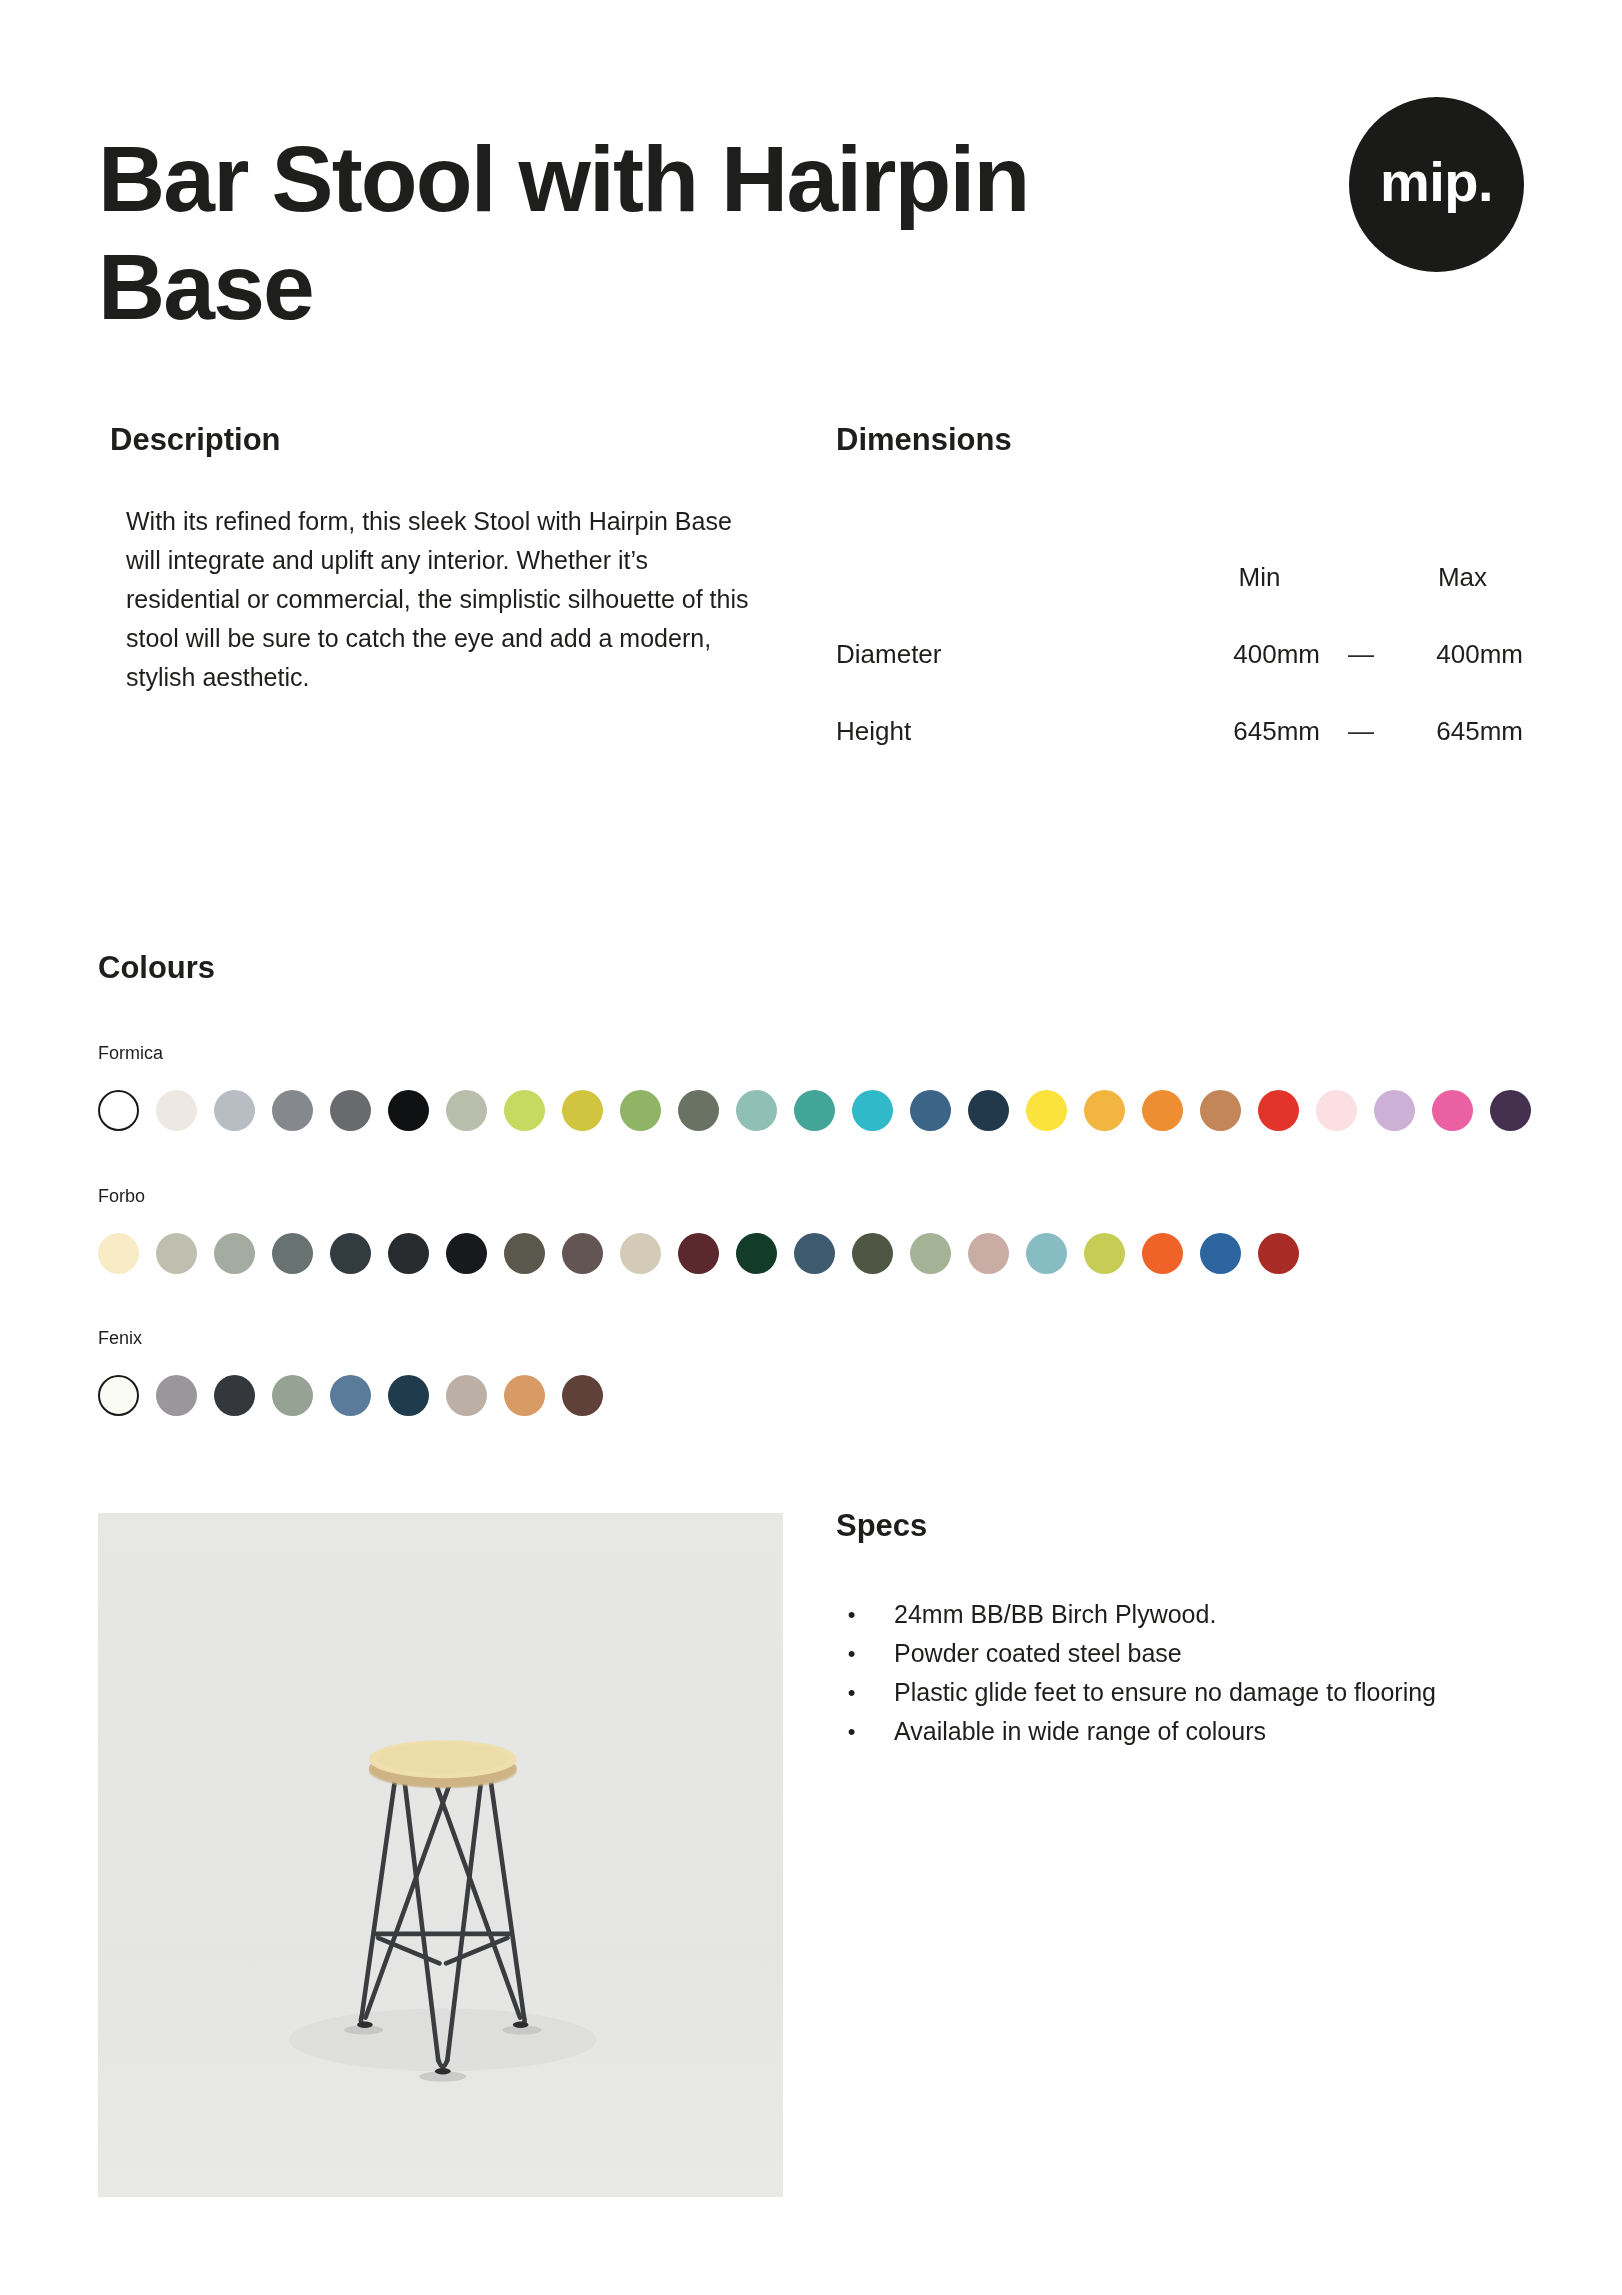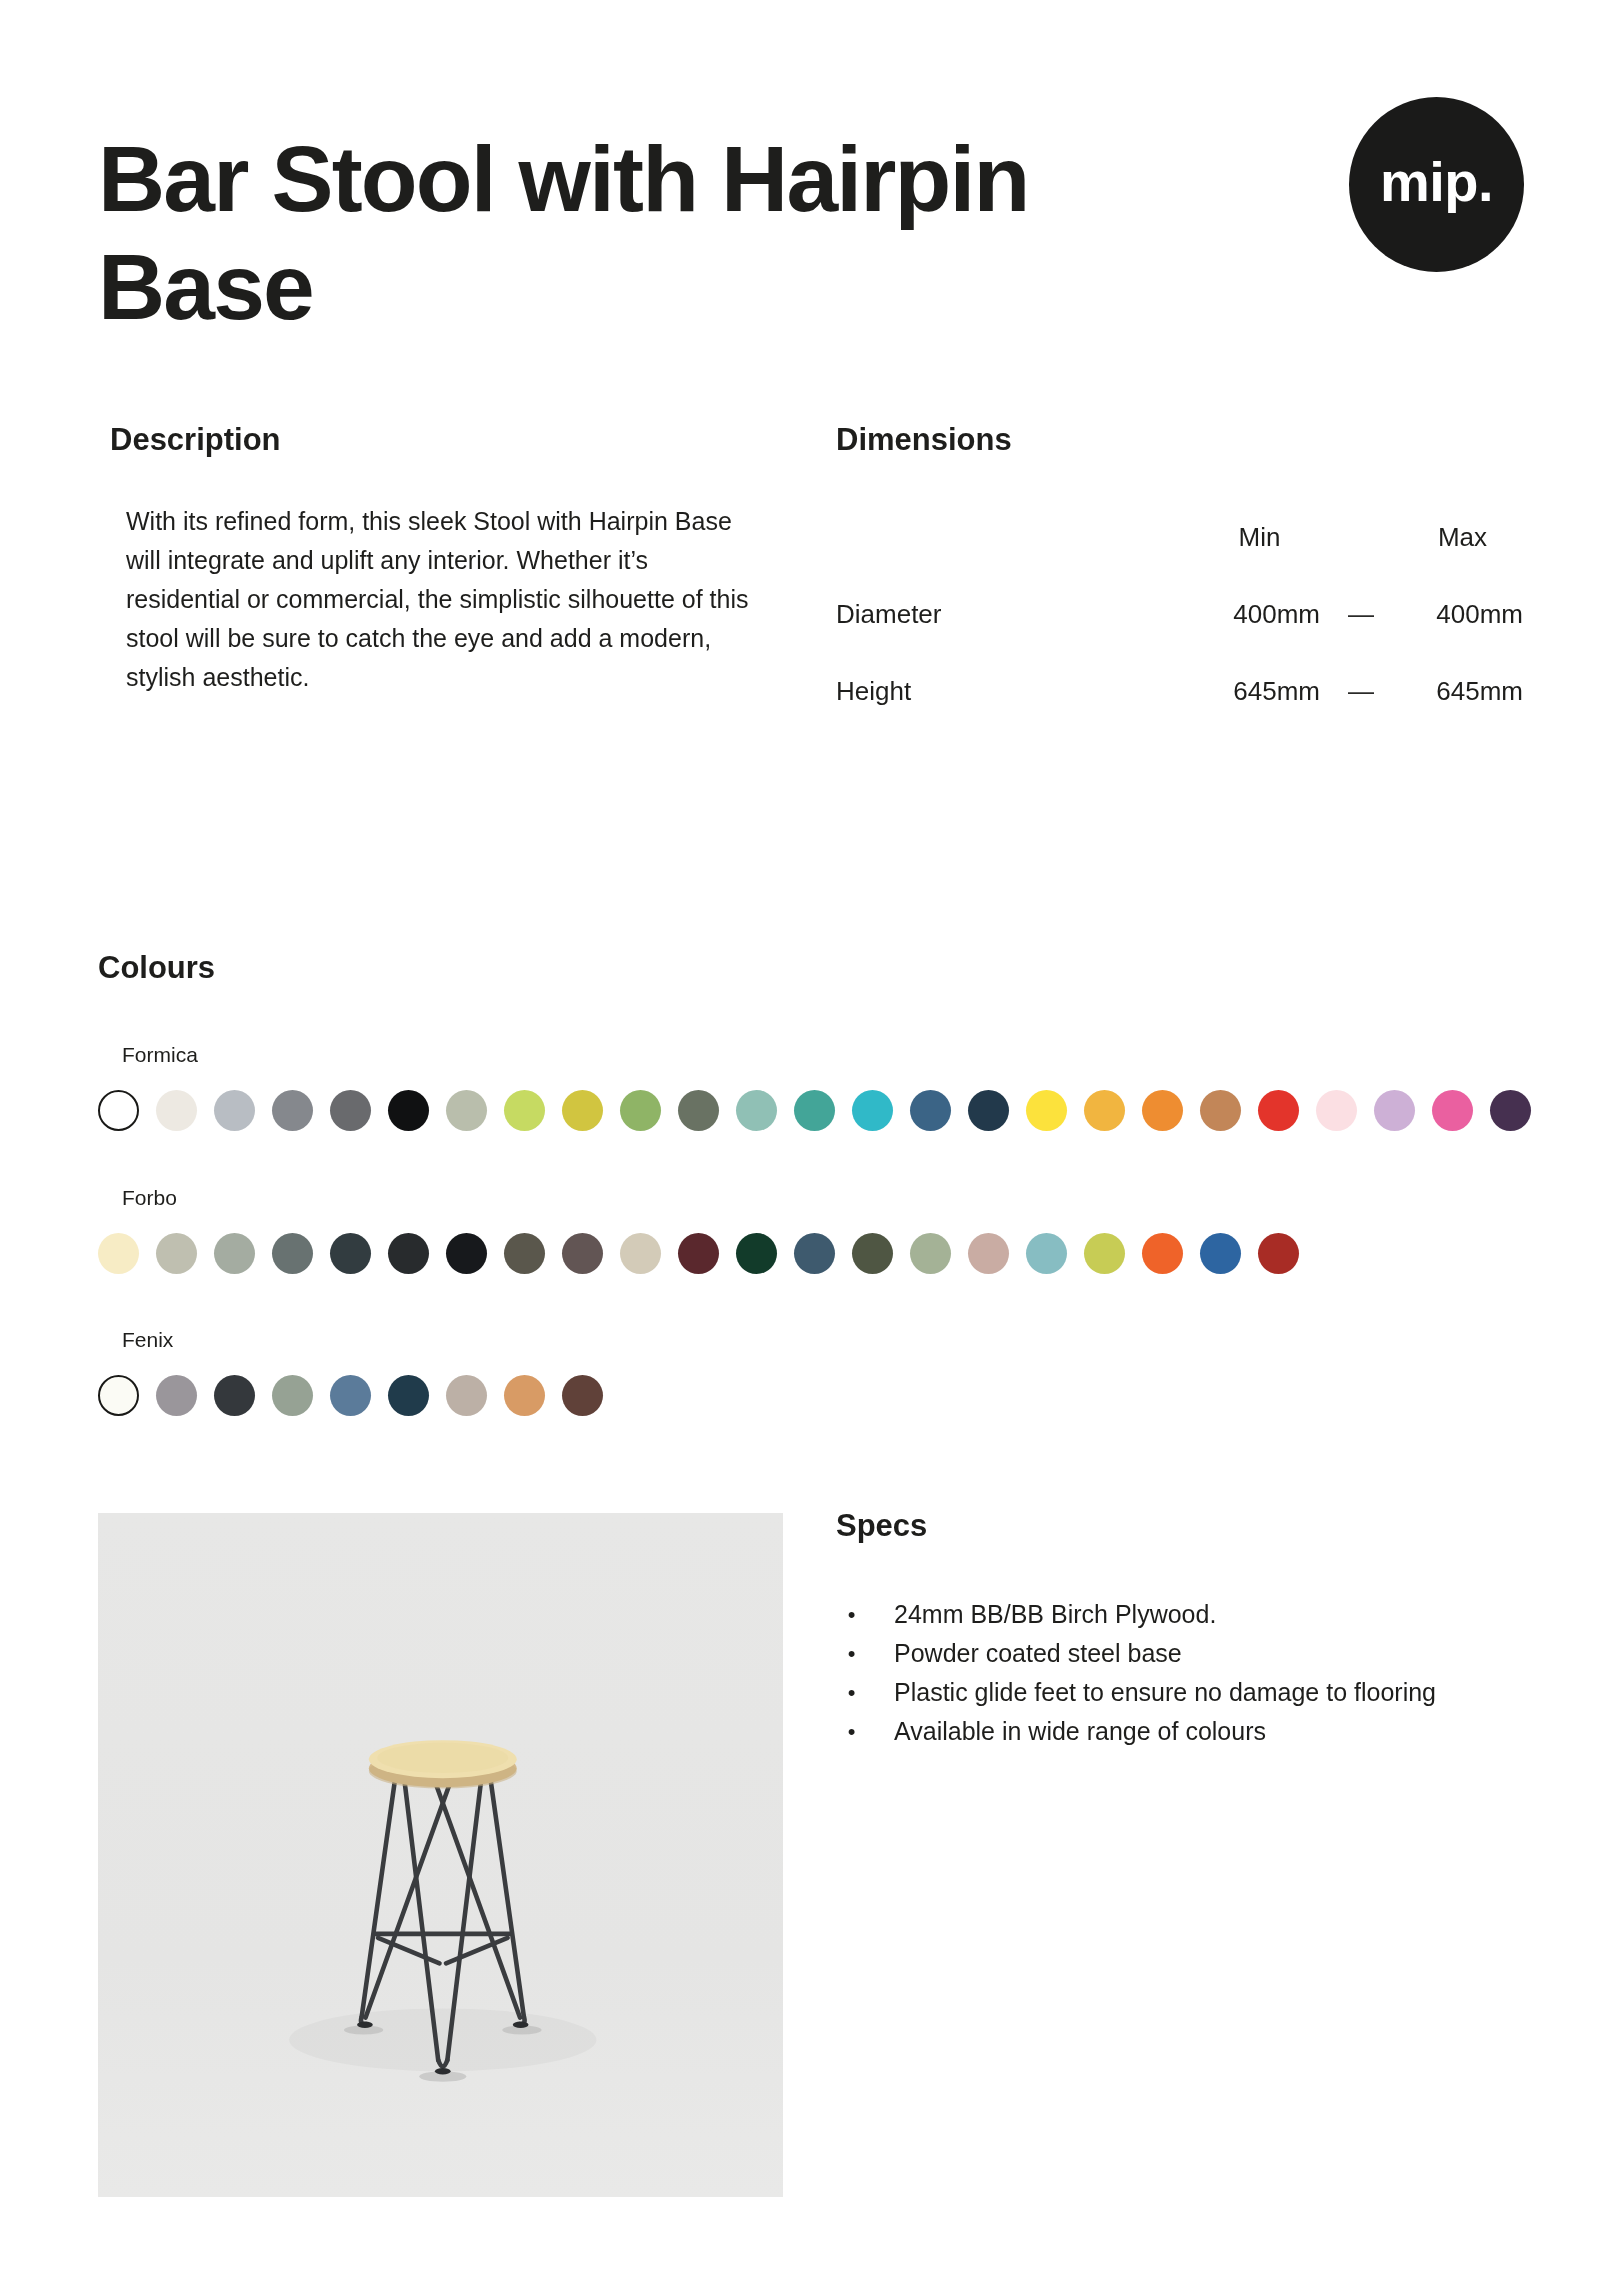--- a/index.html
+++ b/index.html
@@ -24,36 +24,36 @@
     background:#1A1A19; border-radius:50%;
     display:flex; align-items:center; justify-content:center;
   }
   .logo-text {
     color:#ffffff; font-size:56px; font-weight:700; letter-spacing:-0.01em;
     transform:translateY(-2.6px);
   }
 
   
   .h2 { font-size:31px; font-weight:700; margin:0; line-height:1.15; }
-  .group-label { font-size:21px; font-weight:400;margin-left:24px; }
+  .group-label { font-size:18px; font-weight:400; }
 
   
   .desc-block { left:110px; top:422px; width:684px; }
   .desc-body {
     margin:44px 0 0 16px; width:628px;
     font-size:25px; line-height:39px; font-weight:400;
   }
 
   
   .dims-block { left:836px; top:422px; width:687px; }
   .dim-grid {
     display:grid; grid-template-columns:1fr 121px 82px 121px;
     font-size:26px; align-items:baseline;
   }
-  .dim-header { margin-top:64px; }
+  .dim-header { margin-top:104px; }
   .dim-header .col-head { text-align:center; }
   .dim-row { margin-top:46px; }
   .cell-min, .cell-max { text-align:right; }
   .cell-dash { text-align:center; color:#2a2a28; }
 
   
   .colours-heading { left:98px; top:950px; }
   .lbl-formica { left:98px; top:1043px; }
   .lbl-forbo   { left:98px; top:1186px;text-align:center; }
   .lbl-fenix   { left:98px; top:1328px; }

